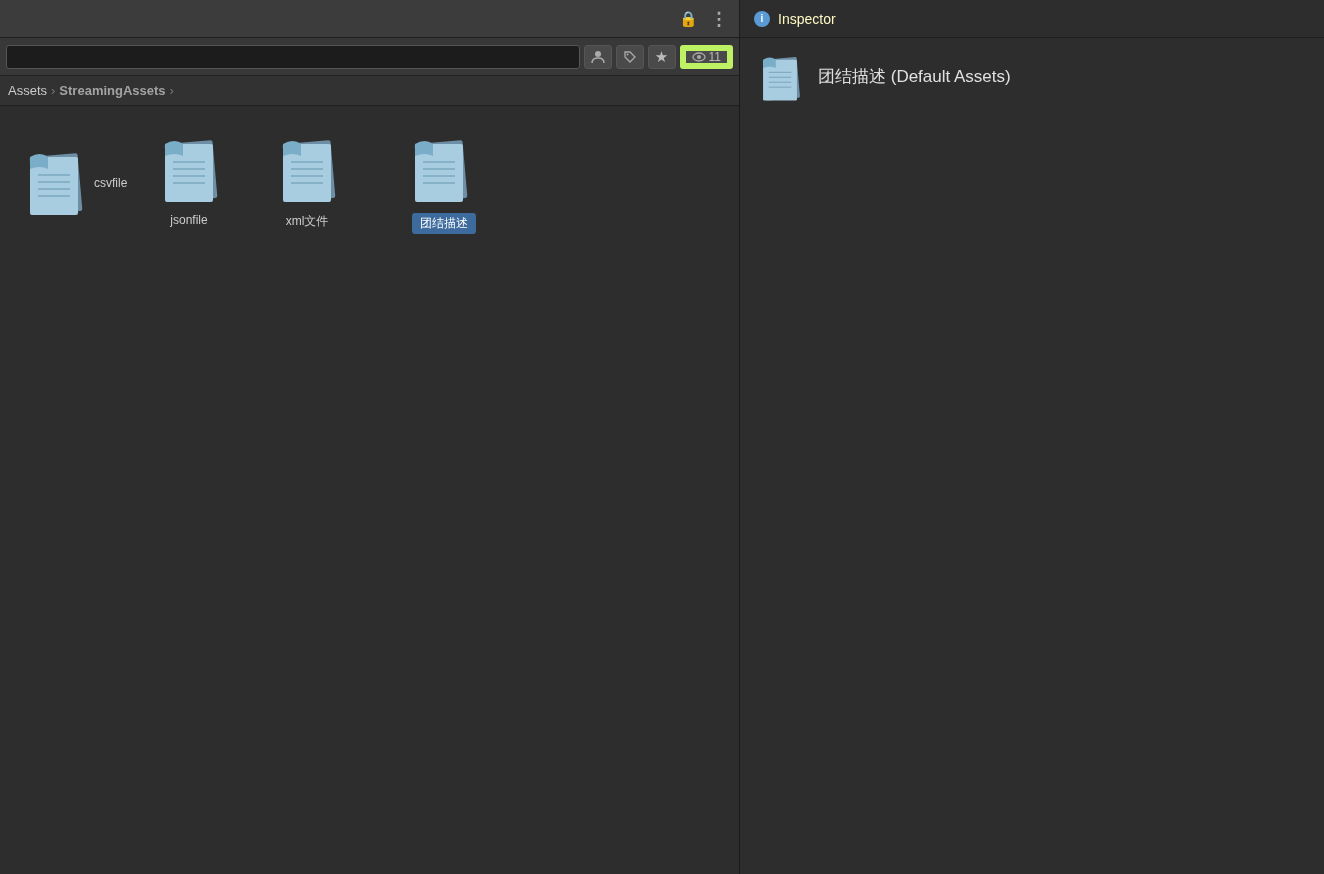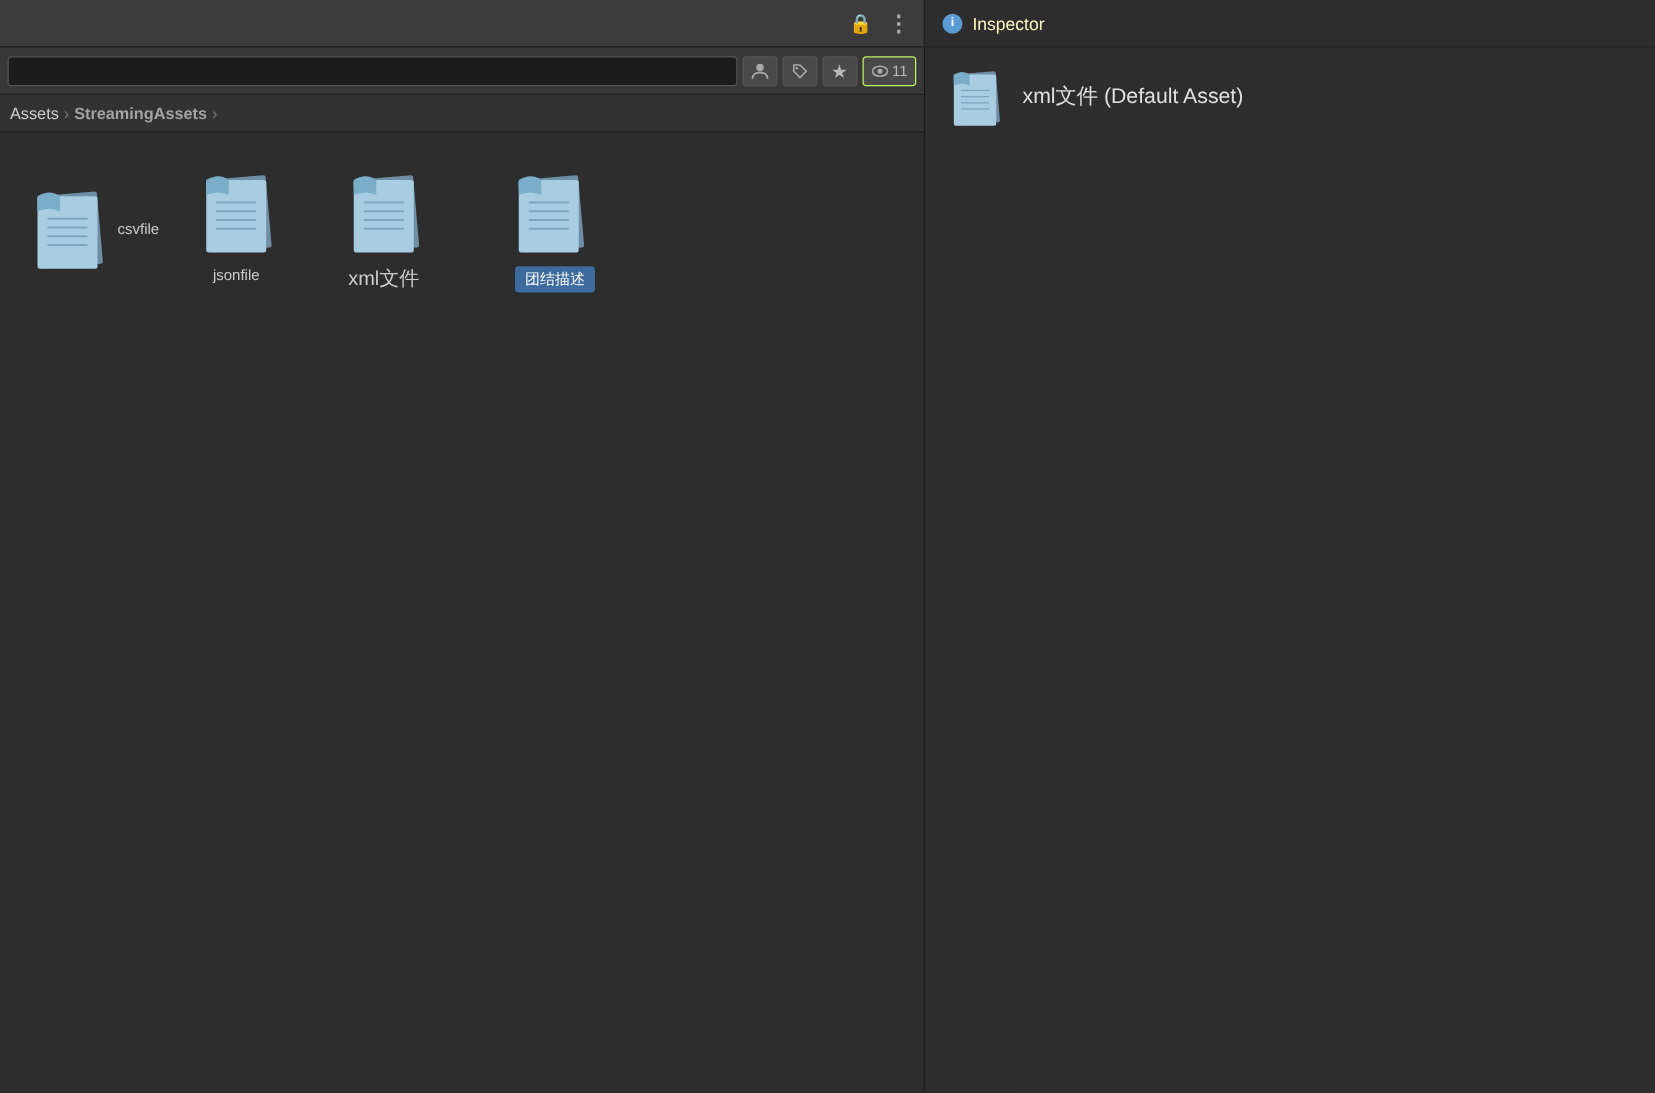--- a/index.html
+++ b/index.html
@@ -62,21 +62,21 @@
           <svg width="14" height="14" viewBox="0 0 14 14" fill="none" xmlns="http://www.w3.org/2000/svg">
             <path d="M2 2h5l5 5-5 5-5-5V2z" stroke="#aaa" stroke-width="1.3" fill="none"></path>
             <circle cx="4.5" cy="4.5" r="1" fill="#aaa"></circle>
           </svg>
         </div>
 
         <div style="width:28px;height:24px;background:#4a4a4a;border:1px solid #555;border-radius:3px;display:flex;align-items:center;justify-content:center;cursor:pointer;color:#bbb;font-size:15px;">
           ★
         </div>
 
-        <div style="height:24px;background:#4a4a4a;border:1px solid #bef264;border-radius:3px;display:flex;align-items:center;justify-content:center;cursor:pointer;color:#bbb;font-size:12px;padding:0 6px;gap:3px;">
+        <div style="height:24px;background:#4a4a4a;border:6px solid #bef264;border-radius:3px;display:flex;align-items:center;justify-content:center;cursor:pointer;color:#bbb;font-size:12px;padding:0 6px;gap:3px;">
 
           <svg width="14" height="10" viewBox="0 0 14 10" fill="none" xmlns="http://www.w3.org/2000/svg">
             <ellipse cx="7" cy="5" rx="6" ry="4" stroke="#aaa" stroke-width="1.3" fill="none"></ellipse>
             <circle cx="7" cy="5" r="2" fill="#aaa"></circle>
           </svg>
           <span style="color:#bbb;font-size:12px;">11</span>
         </div>
       </div>
 
       <div style="height:30px;display:flex;align-items:center;padding:0 8px;gap:4px;background:#323232;border-bottom:1px solid #1e1e1e;">
@@ -128,21 +128,21 @@
             <svg width="68" height="72" viewBox="0 0 68 72" xmlns="http://www.w3.org/2000/svg">
               <rect x="12" y="8" width="48" height="58" rx="2" fill="#8ab8d8" opacity="0.7" transform="rotate(-5, 36, 37)"></rect>
               <rect x="10" y="10" width="48" height="58" rx="2" fill="#a8cce0"></rect>
               <path d="M10 10 Q20 4 28 10 L28 22 Q20 18 10 22 Z" fill="#7aaec8"></path>
               <line x1="18" y1="28" x2="50" y2="28" stroke="#6090a8" stroke-width="1.5" opacity="0.6"></line>
               <line x1="18" y1="35" x2="50" y2="35" stroke="#6090a8" stroke-width="1.5" opacity="0.6"></line>
               <line x1="18" y1="42" x2="50" y2="42" stroke="#6090a8" stroke-width="1.5" opacity="0.6"></line>
               <line x1="18" y1="49" x2="50" y2="49" stroke="#6090a8" stroke-width="1.5" opacity="0.6"></line>
             </svg>
           </div>
-          <span style="font-size:16px;color:#ccc;text-align:left;">xml文件</span>
+          <span style="font-size:12px;color:#ccc;text-align:left;">xml文件</span>
         </div>
 
         <div style="width:110px;display:flex;flex-direction:column;align-items:flex-end;cursor:pointer;gap:6px;padding:6px 4px;">
           <div style="width:75px;height:75px;display:flex;align-items:center;justify-content:center;">
             <svg width="68" height="72" viewBox="0 0 68 72" xmlns="http://www.w3.org/2000/svg">
               <rect x="12" y="8" width="48" height="58" rx="2" fill="#8ab8d8" opacity="0.7" transform="rotate(-5, 36, 37)"></rect>
               <rect x="10" y="10" width="48" height="58" rx="2" fill="#a8cce0"></rect>
               <path d="M10 10 Q20 4 28 10 L28 22 Q20 18 10 22 Z" fill="#7aaec8"></path>
               <line x1="18" y1="28" x2="50" y2="28" stroke="#6090a8" stroke-width="1.5" opacity="0.6"></line>
               <line x1="18" y1="35" x2="50" y2="35" stroke="#6090a8" stroke-width="1.5" opacity="0.6"></line>
@@ -162,18 +162,18 @@
           <svg width="48" height="52" viewBox="0 0 68 72" xmlns="http://www.w3.org/2000/svg">
             <rect x="12" y="8" width="48" height="58" rx="2" fill="#8ab8d8" opacity="0.7" transform="rotate(-5, 36, 37)"></rect>
             <rect x="10" y="10" width="48" height="58" rx="2" fill="#a8cce0"></rect>
             <path d="M10 10 Q20 4 28 10 L28 22 Q20 18 10 22 Z" fill="#7aaec8"></path>
             <line x1="18" y1="28" x2="50" y2="28" stroke="#6090a8" stroke-width="1.5" opacity="0.6"></line>
             <line x1="18" y1="35" x2="50" y2="35" stroke="#6090a8" stroke-width="1.5" opacity="0.6"></line>
             <line x1="18" y1="42" x2="50" y2="42" stroke="#6090a8" stroke-width="1.5" opacity="0.6"></line>
             <line x1="18" y1="49" x2="50" y2="49" stroke="#6090a8" stroke-width="1.5" opacity="0.6"></line>
           </svg>
         </div>
-        <span style="font-size:17px;color:#e0e0e0;font-weight:400;">xml文件 (Default Asset)</span>
+        <span style="font-size:17px;color:#e0e0e0;font-weight:400;">团结描述 (Default Assets)</span>
       </div>
     </div>
 
   </div>
 </div>
 
 </body></html>

